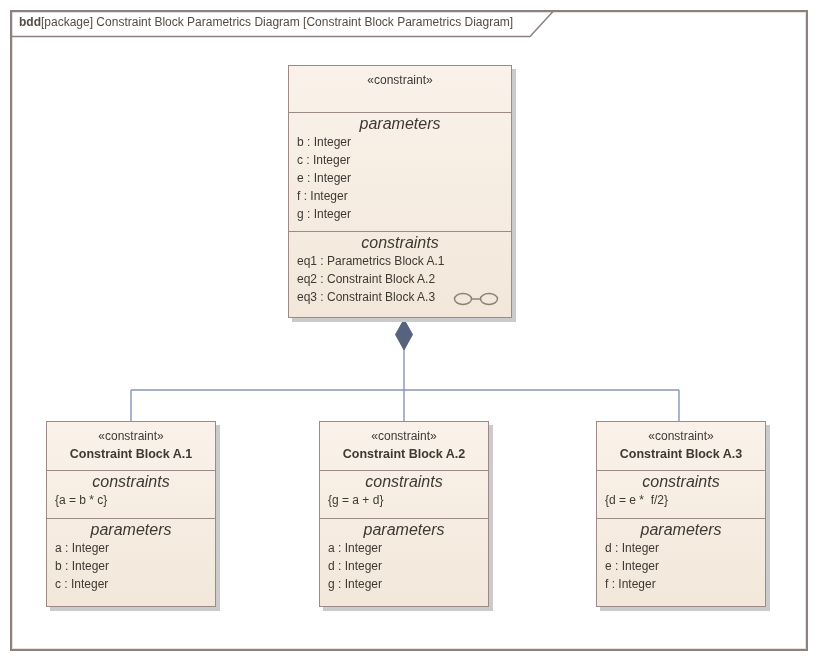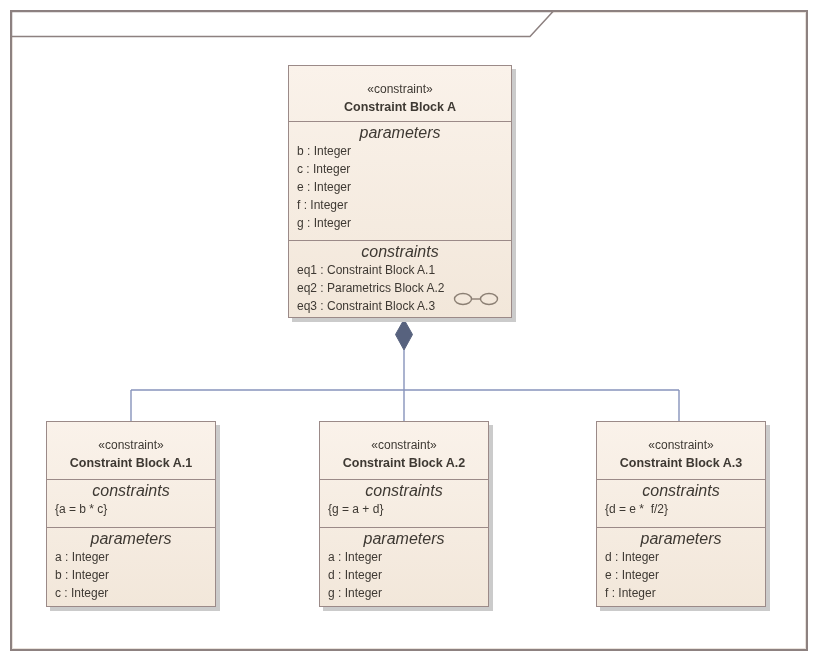--- a/index.html
+++ b/index.html
@@ -44,21 +44,21 @@
   .block {
     position: absolute;
     box-sizing: border-box;
     background: linear-gradient(180deg, #faf2ea 0%, #f2e7da 100%);
     border: 1px solid #9b8a88;
     box-shadow: 4px 4px 0 0 #cbcbcb;
     color: #3e3933;
   }
   .comp { box-sizing: border-box; overflow: hidden; }
   .comp + .comp { border-top: 1px solid #9b8a88; }
-  .comp-head { text-align: center; padding-top: 6px; margin-top: 9px; }
+  .comp-head { text-align: center; padding-top: 6px; }
   .stereotype { font-size: 12px; line-height: 16px; }
   .block-name { font-size: 12.5px; font-weight: bold; line-height: 18px; margin-top: 1px; }
   .comp-label {
     text-align: center;
     font-style: italic;
     font-size: 16px;
     padding: 4px 0 2px 0;
     line-height: 14px;
   }
   .attr {
@@ -114,38 +114,40 @@
 
     <line x1="404" y1="350" x2="404" y2="390" stroke="#8793bb" stroke-width="1.4"></line>
     <line x1="131" y1="390" x2="679" y2="390" stroke="#8793bb" stroke-width="1.4"></line>
     <line x1="131" y1="390" x2="131" y2="421" stroke="#8793bb" stroke-width="1.4"></line>
     <line x1="404" y1="390" x2="404" y2="421" stroke="#8793bb" stroke-width="1.4"></line>
     <line x1="679" y1="390" x2="679" y2="421" stroke="#8793bb" stroke-width="1.4"></line>
 
     <polygon points="404,319.5 412.5,334.5 404,350 395.5,334.5" fill="#57627e" stroke="#57627e"></polygon>
   </svg>
 
+  <div class="tab-text">
+    <span class="kw">bdd</span><span>[package] Constraint Block Parametrics Diagram [Constraint Block Parametrics Diagram]</span>
+  </div>
 
   <div class="block block-a">
     <div class="comp c1 comp-head">
       <div class="stereotype">«constraint»</div>
-      <div class="block-name">Constraint Block A</div>
     </div>
     <div class="comp c2">
       <div class="comp-label">parameters</div>
       <div class="attr">b : Integer</div>
       <div class="attr">c : Integer</div>
       <div class="attr">e : Integer</div>
       <div class="attr">f : Integer</div>
       <div class="attr">g : Integer</div>
     </div>
     <div class="comp c3">
       <div class="comp-label">constraints</div>
-      <div class="attr">eq1 : Constraint Block A.1</div>
-      <div class="attr">eq2 : Parametrics Block A.2</div>
+      <div class="attr">eq1 : Parametrics Block A.1</div>
+      <div class="attr">eq2 : Constraint Block A.2</div>
       <div class="attr">eq3 : Constraint Block A.3</div>
     </div>
     <svg class="glasses" width="46" height="14" viewBox="0 0 46 14">
       <ellipse cx="10" cy="7" rx="8.5" ry="5.5" fill="none" stroke="#8b7f73" stroke-width="1.4"></ellipse>
       <line x1="18.5" y1="7" x2="27.5" y2="7" stroke="#8b7f73" stroke-width="1.4"></line>
       <ellipse cx="36" cy="7" rx="8.5" ry="5.5" fill="none" stroke="#8b7f73" stroke-width="1.4"></ellipse>
     </svg>
   </div>
 
   <div class="conn-label lbl-eq1">+eq1</div>

